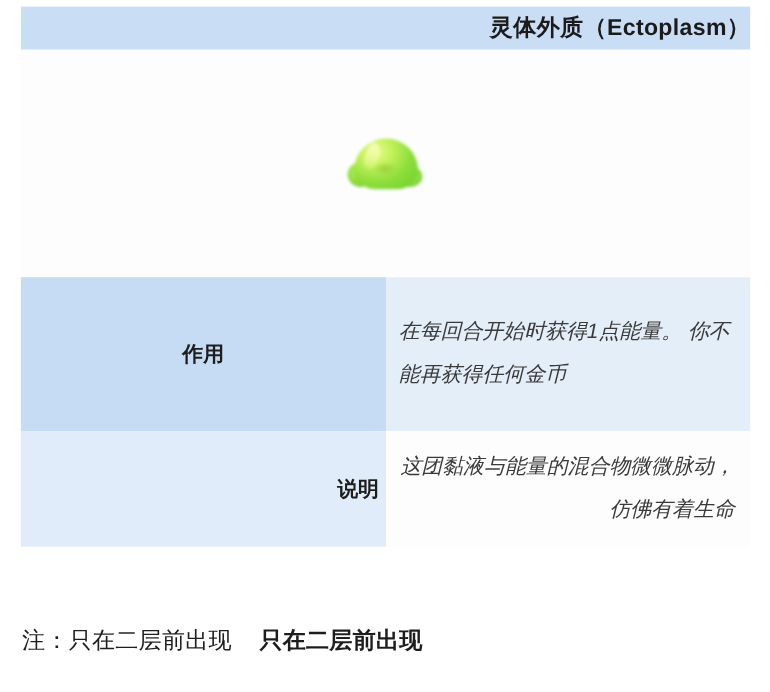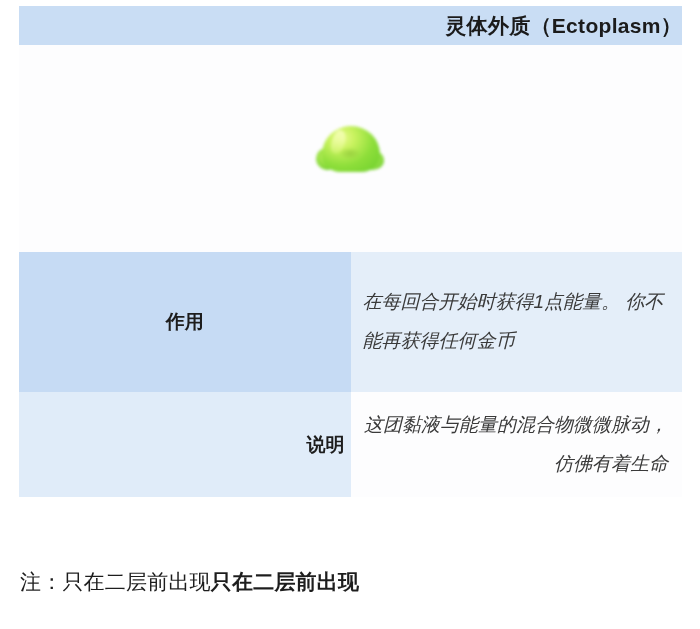--- a/index.html
+++ b/index.html
@@ -146,20 +146,21 @@
     position: absolute;
     left: 20px;
     top: 568px;
     font-size: 21px;
     color: #1d1d1d;
     letter-spacing: 0.2px;
     white-space: nowrap;
   }
   .note .note-strong {
     font-weight: bold;
+    margin-left: 25px;
   }
 </style>
 </head>
 <body>
 
 <div class="page">
 
   <table class="info-card">
     <tbody>
       <tr>

